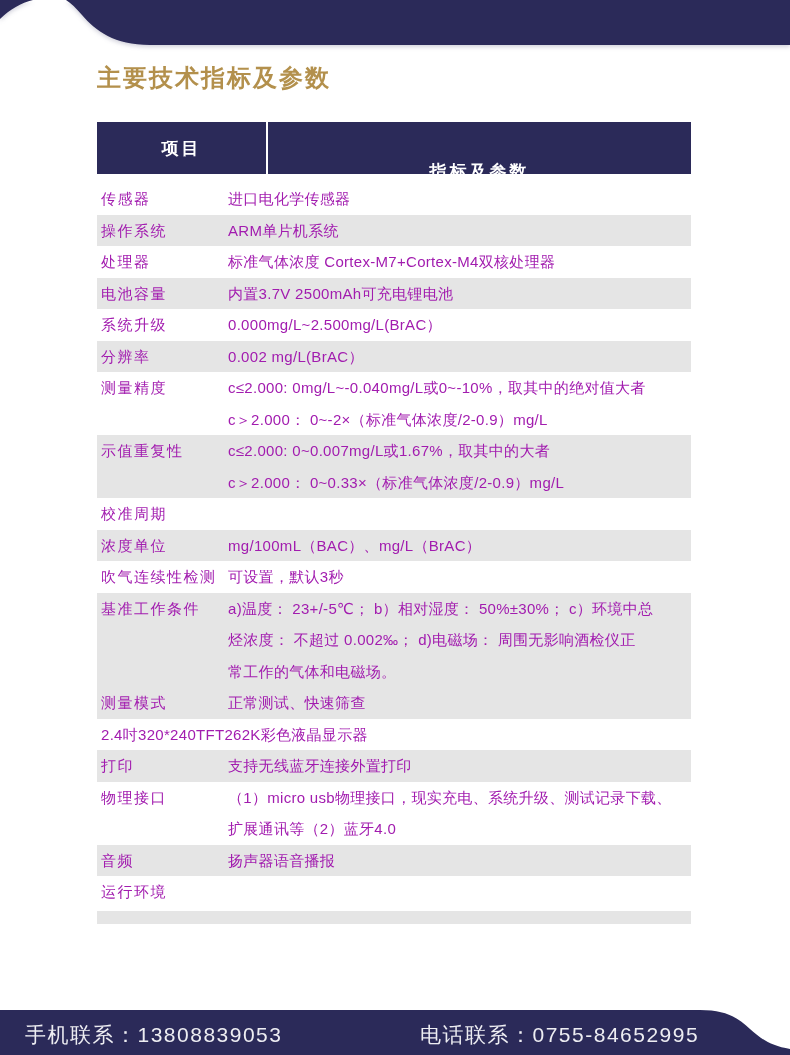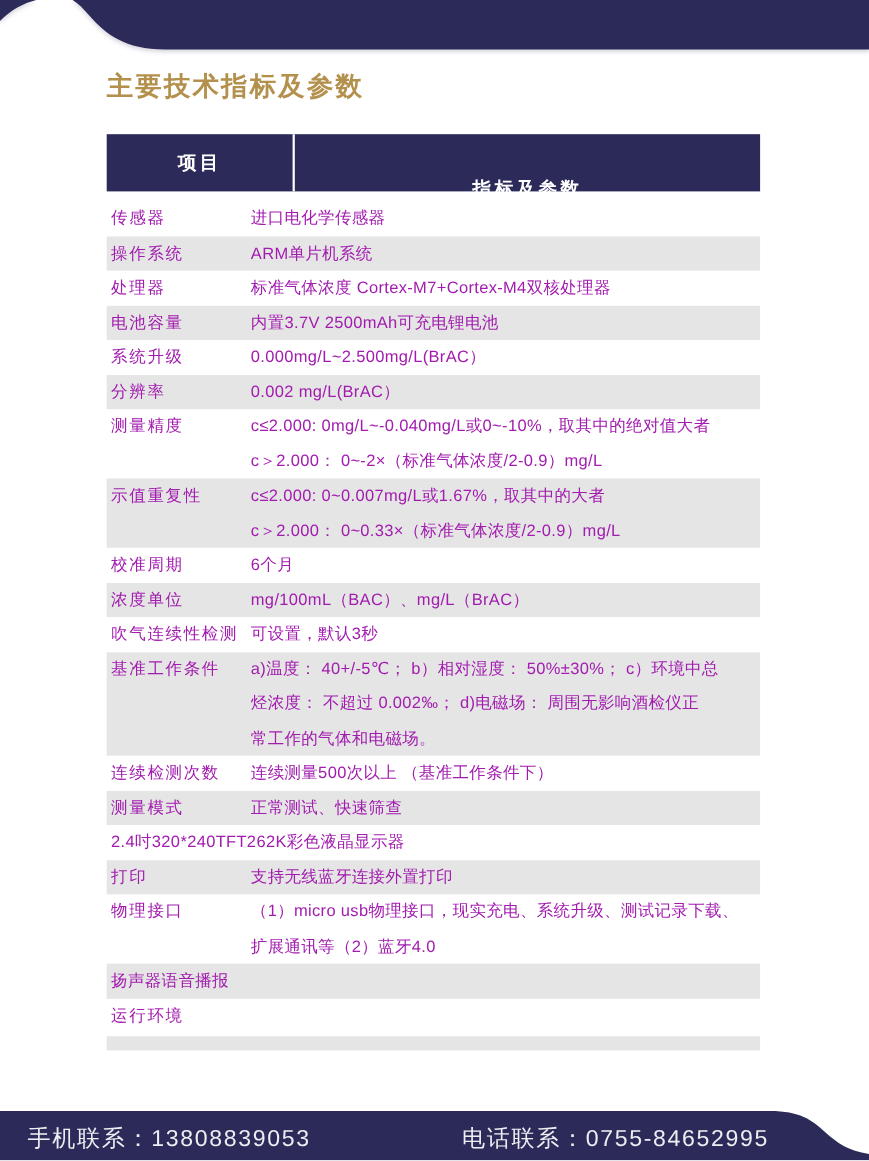--- a/index.html
+++ b/index.html
@@ -90,44 +90,39 @@
   </div>
 
   <div class="row shaded">
     <div class="label">示值重复性</div>
     <div class="value">c≤2.000: 0~0.007mg/L或1.67%，取其中的大者
 c＞2.000： 0~0.33×（标准气体浓度/2-0.9）mg/L</div>
   </div>
 
   <div class="row">
     <div class="label">校准周期</div>
-    <div class="value">6个月</div>
   </div>
 
   <div class="row shaded">
     <div class="label">浓度单位</div>
     <div class="value">mg/100mL（BAC）、mg/L（BrAC）</div>
   </div>
 
   <div class="row">
     <div class="label">吹气连续性检测</div>
     <div class="value">可设置，默认3秒</div>
   </div>
 
   <div class="row shaded">
     <div class="label">基准工作条件</div>
-    <div class="value">a)温度： 40+/-5℃； b）相对湿度： 50%±30%； c）环境中总
+    <div class="value">a)温度： 23+/-5℃； b）相对湿度： 50%±30%； c）环境中总
 烃浓度： 不超过 0.002‰； d)电磁场： 周围无影响酒检仪正
 常工作的气体和电磁场。</div>
   </div>
 
-  <div class="row">
-    <div class="label">连续检测次数</div>
-    <div class="value">连续测量500次以上 （基准工作条件下）</div>
-  </div>
 
   <div class="row shaded">
     <div class="label">测量模式</div>
     <div class="value">正常测试、快速筛查</div>
   </div>
 
   <div class="row">
     <div class="value">2.4吋320*240TFT262K彩色液晶显示器</div>
   </div>
 
@@ -136,20 +131,21 @@
     <div class="value">支持无线蓝牙连接外置打印</div>
   </div>
 
   <div class="row">
     <div class="label">物理接口</div>
     <div class="value">（1）micro usb物理接口，现实充电、系统升级、测试记录下载、
 扩展通讯等（2）蓝牙4.0</div>
   </div>
 
   <div class="row shaded">
+    <div class="label">音频</div>
     <div class="value">扬声器语音播报</div>
   </div>
 
   <div class="row">
     <div class="label">运行环境</div>
   </div>
 </div>
   <div class="spacer-bar"></div>
 </div>
 

